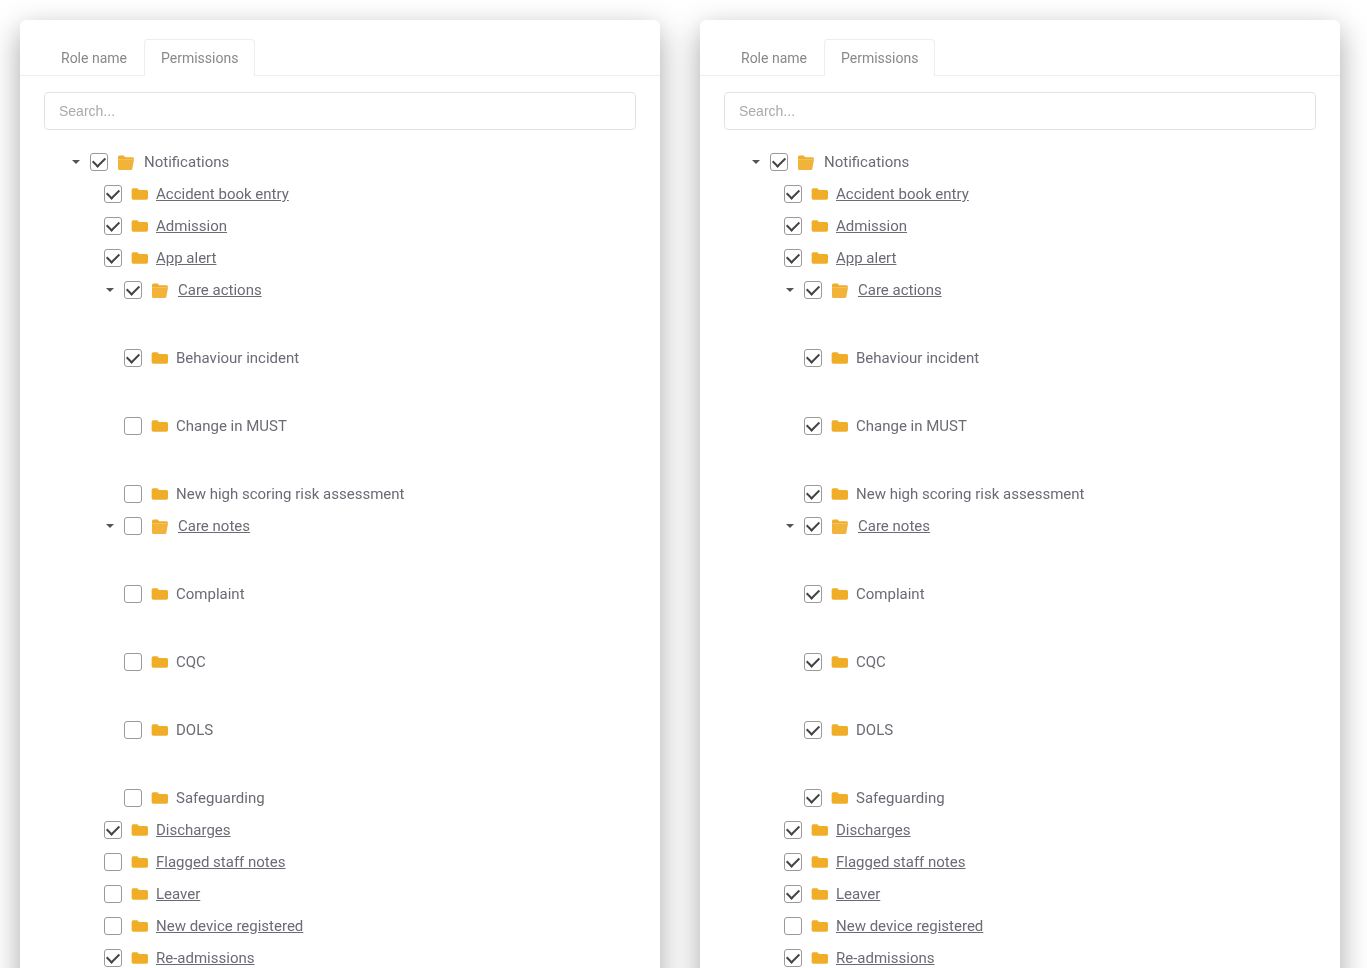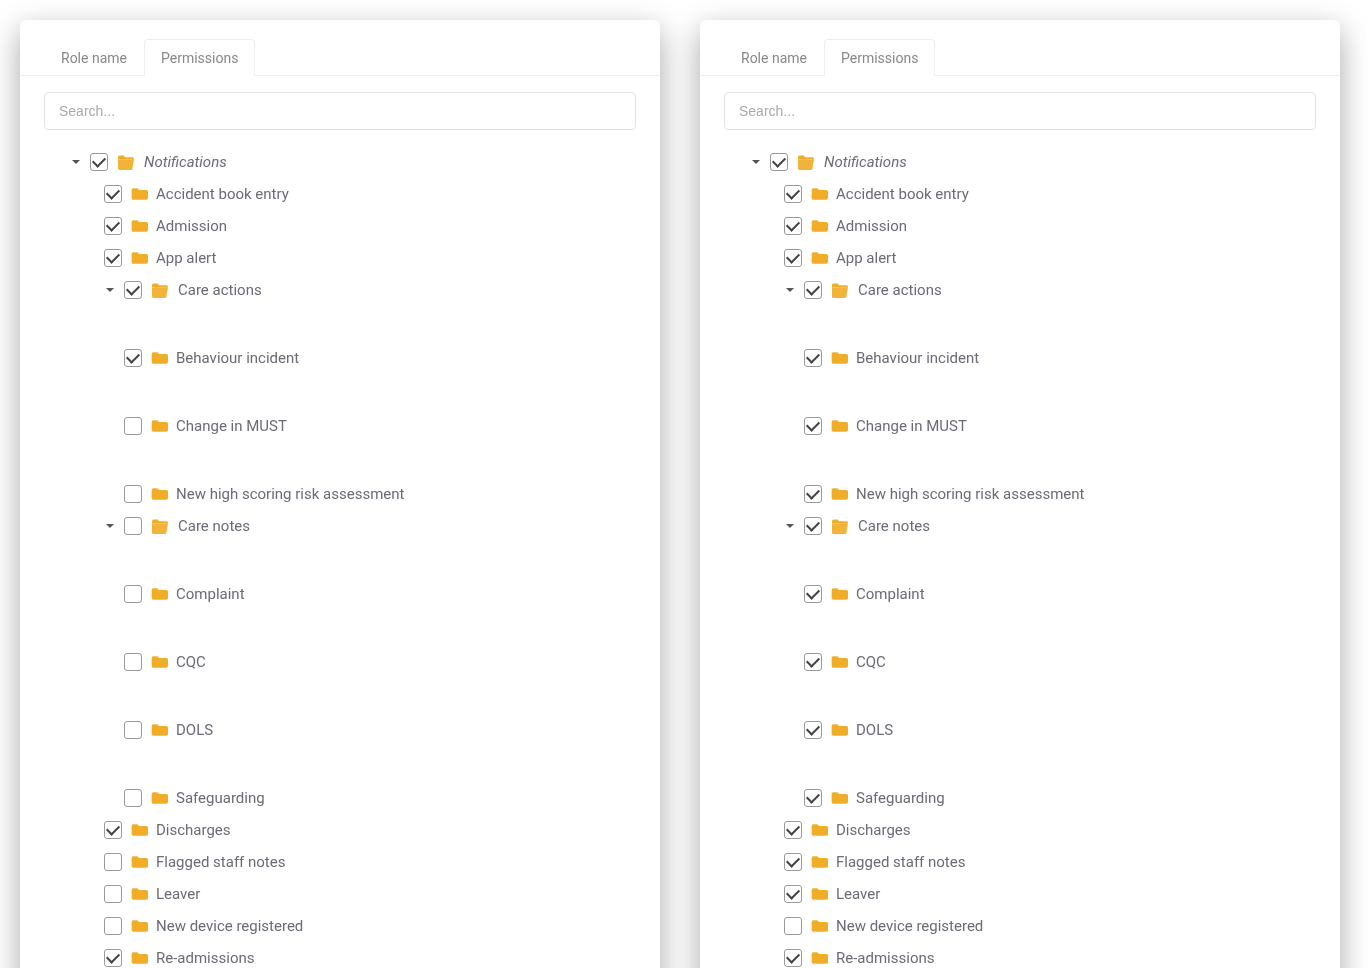--- a/index.html
+++ b/index.html
@@ -67,22 +67,22 @@
   .tree {
     padding: 0 24px 8px 24px;
   }
   .node {
     display: flex;
     align-items: center;
     gap: 8px;
     padding: 7px 0;
     font-size: 15px;
   }
-  .node.level-0 { padding-left: 26px; font-style: italic; }
-  .node.level-1 { padding-left: 60px; }
+  .node.level-0 { padding-left: 26px; }
+  .node.level-1 { padding-left: 60px; text-decoration: underline; }
   .node.level-2 { padding-left: 80px; margin-top: 36px; }
   .caret {
     width: 12px;
     display: inline-flex;
     justify-content: center;
     color: #555;
   }
   .caret svg { width: 10px; height: 10px; }
   .checkbox {
     width: 18px;

